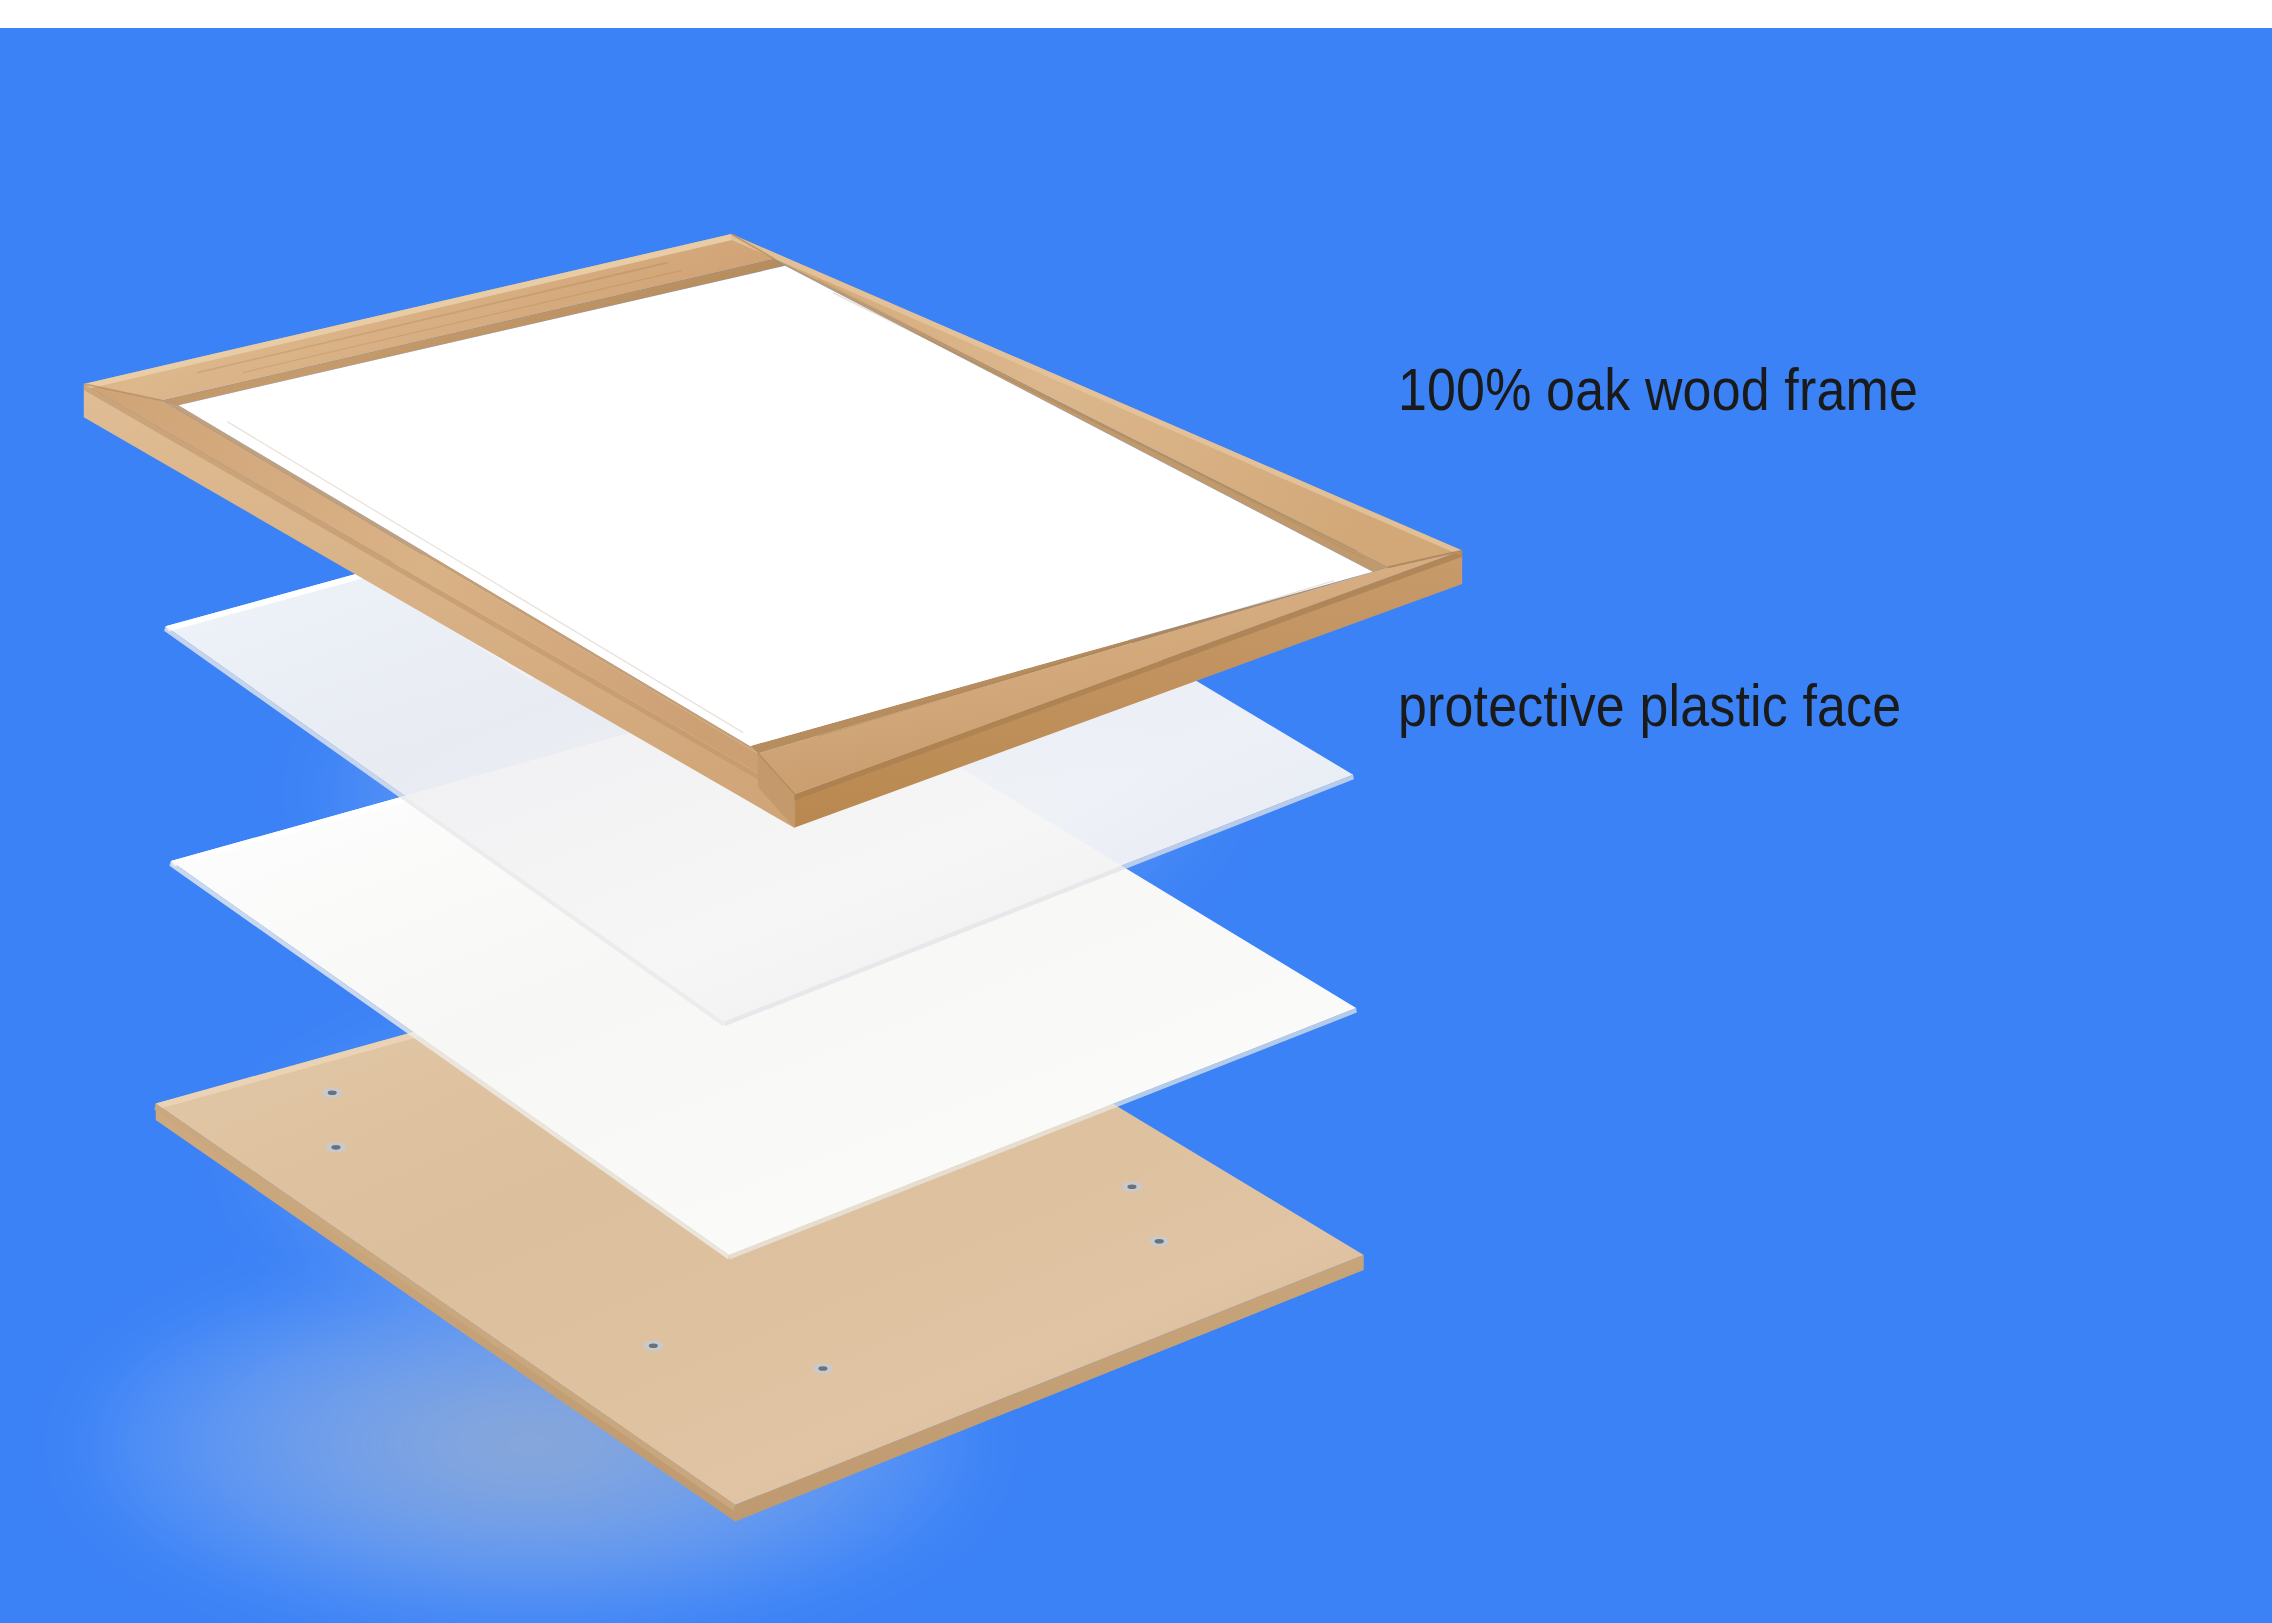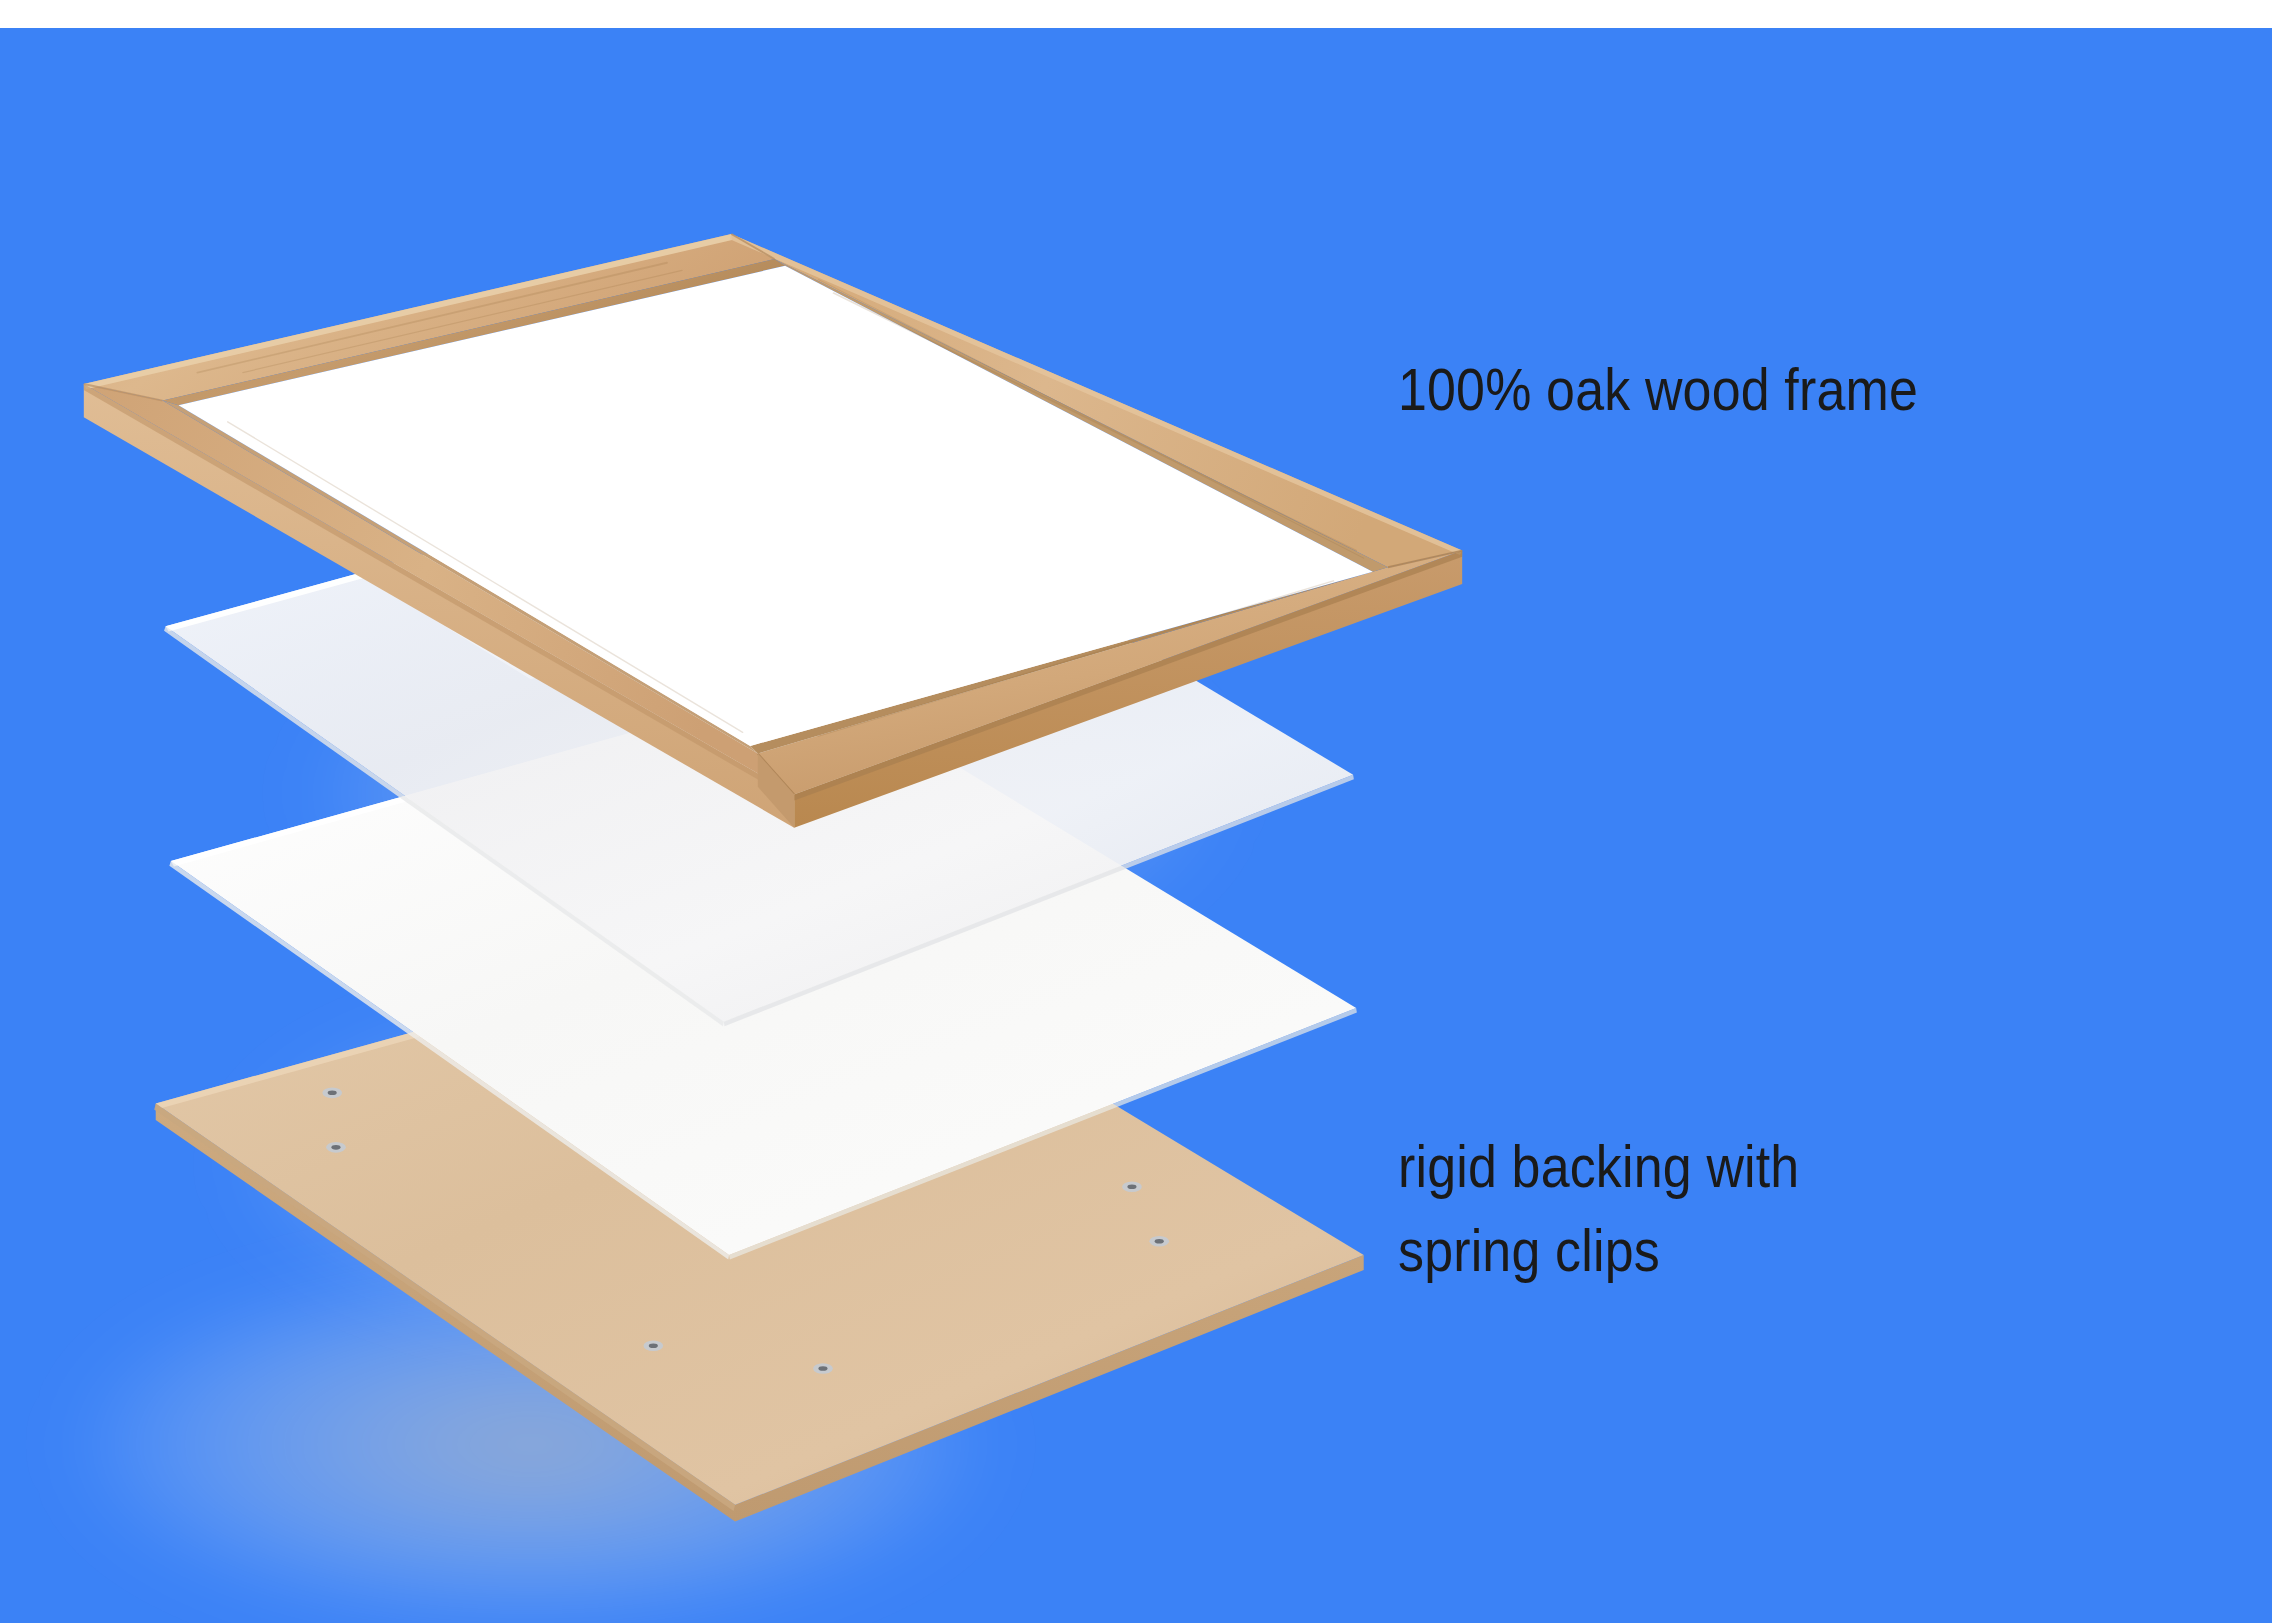--- a/index.html
+++ b/index.html
@@ -247,21 +247,20 @@
       <line x1="1290" y1="994" x2="2711" y2="994" stroke="url(#leadFade)"></line>
       <line x1="1010" y1="1353" x2="2711" y2="1353" stroke="url(#leadFade)"></line>
       <line x1="1290" y1="1692" x2="2711" y2="1692" stroke="url(#leadFade)"></line>
     </g>
   </svg>
 
   <div class="callout" id="cal-0">
     <span class="callout-label">100% oak wood frame</span>
   </div>
 
-
-
-  <div class="callout" id="cal-3">
-    <span class="callout-label">rigid backing with</span>
-    <span class="callout-label">spring clips</span>
+  <div class="callout" id="cal-1">
+    <span class="callout-label">protective plastic face</span>
   </div>
 
+
+
 </div>
 
 
 </body></html>

